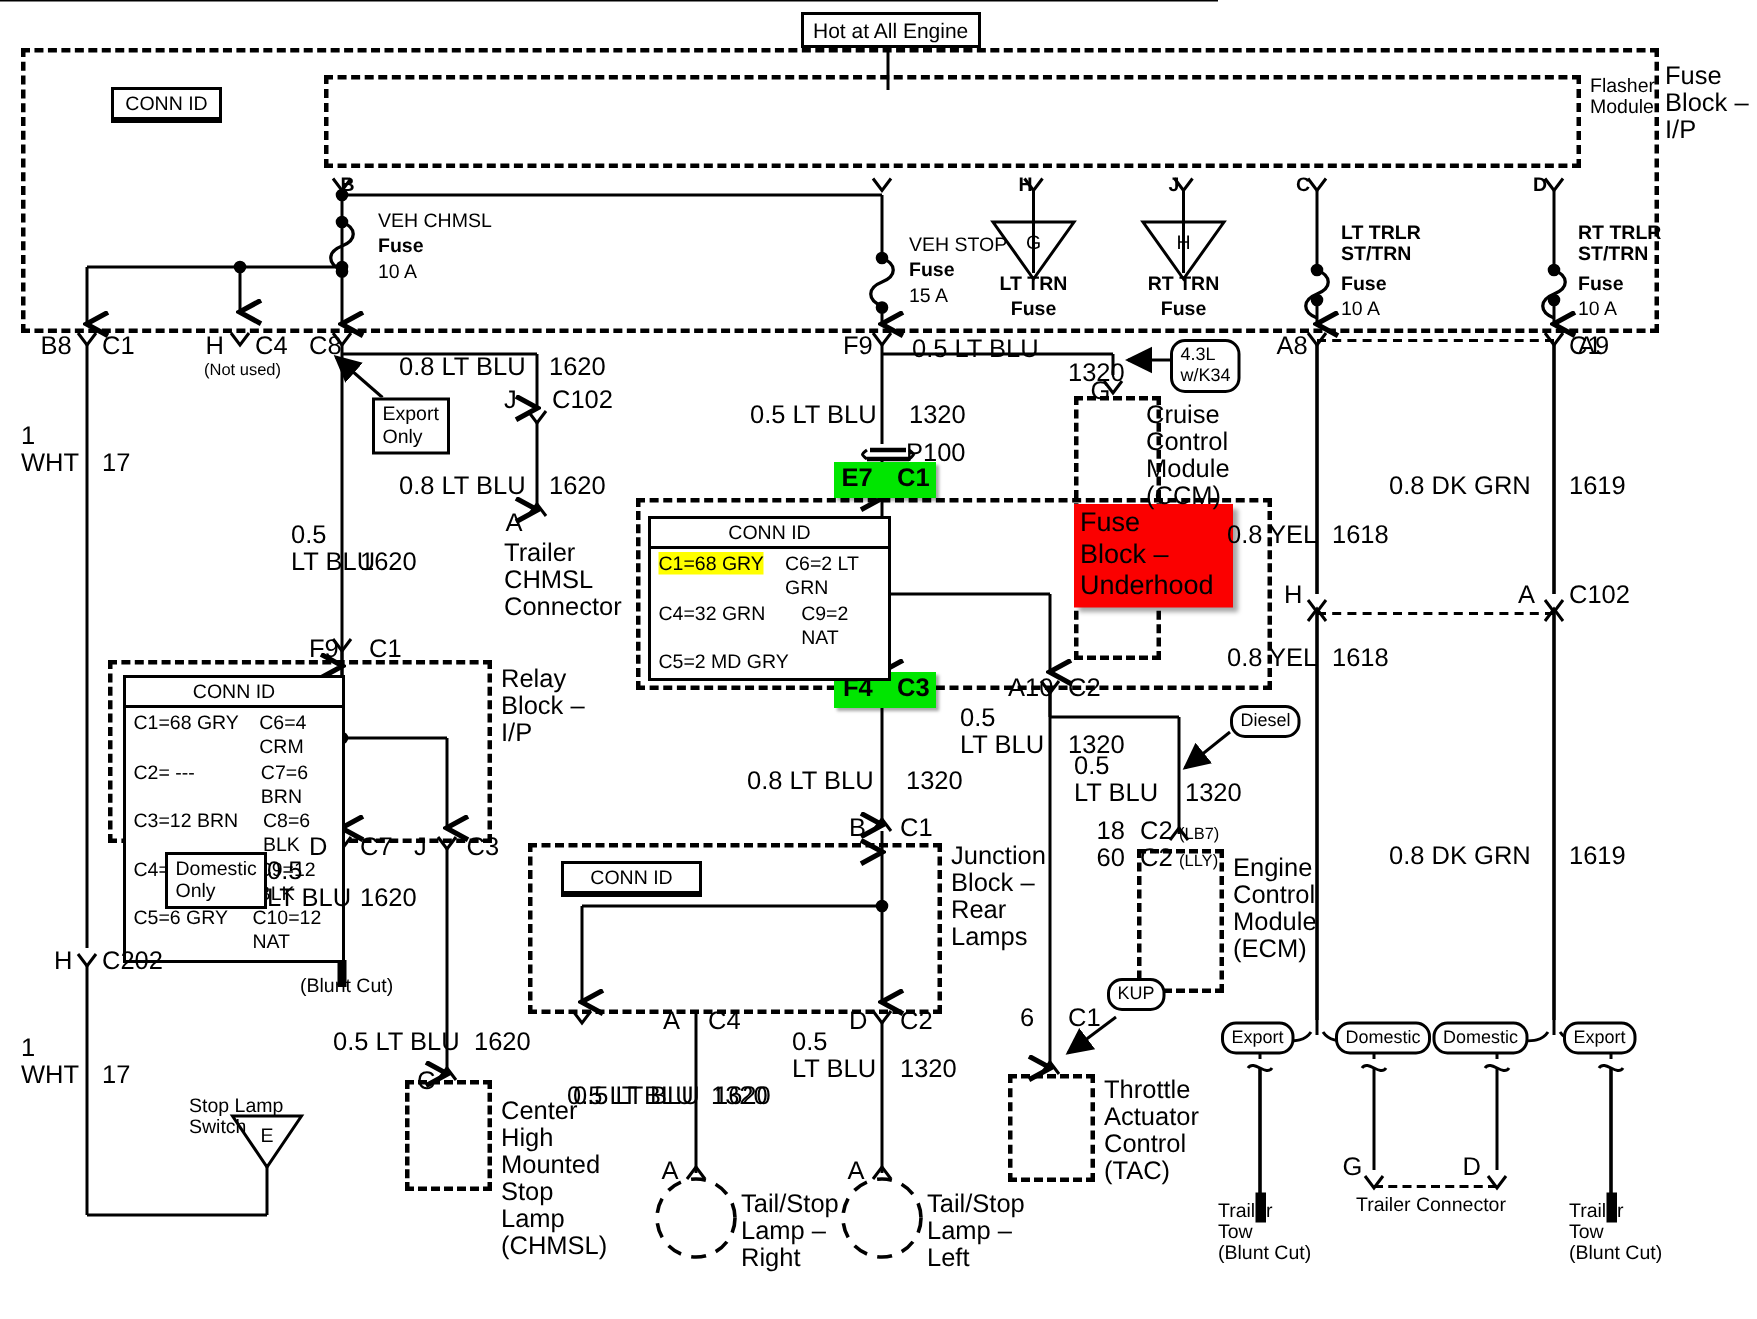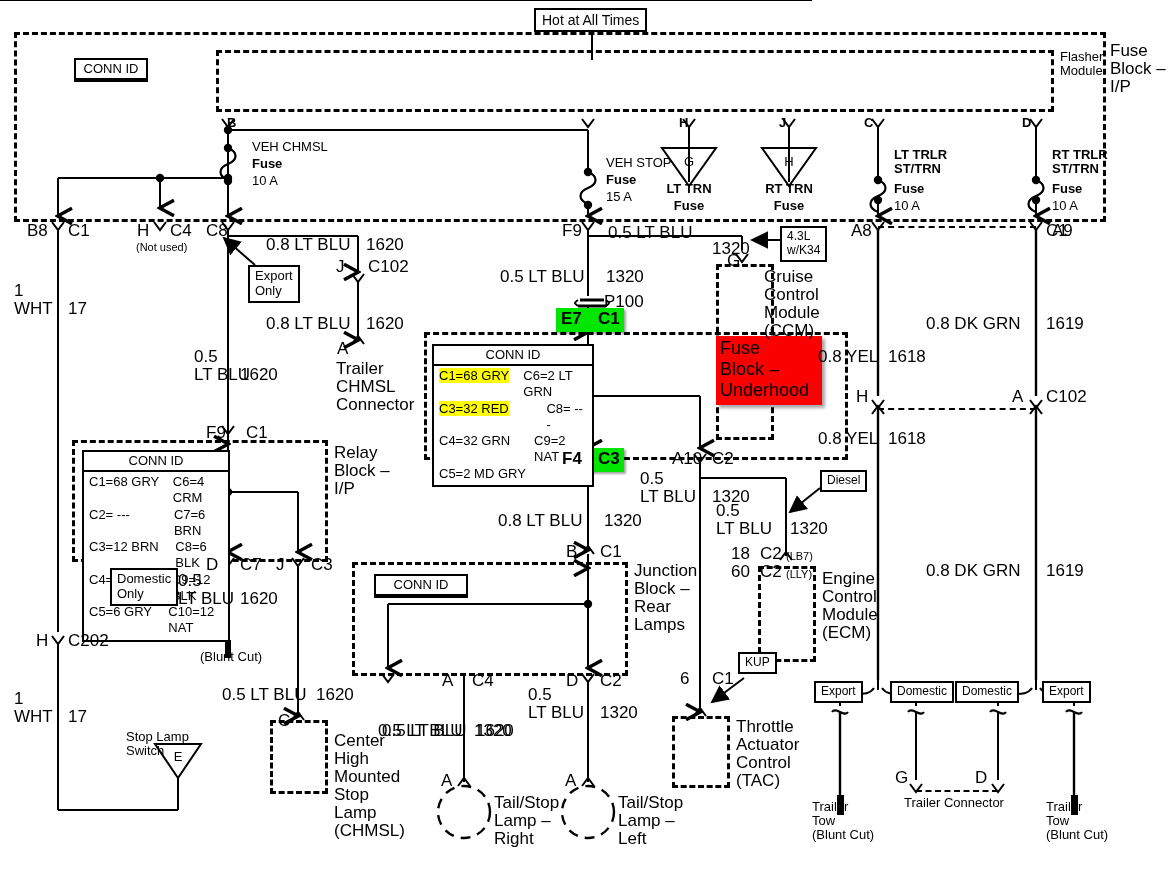--- a/index.html
+++ b/index.html
@@ -12,21 +12,21 @@
   .lbl.c{text-align:center;}
   .lbl.r{text-align:right;}
 
   
   .dash{position:absolute;border:3px dashed #000;box-sizing:border-box;}
   .dline{position:absolute;height:0;border-top:2px dashed #000;}
 
   
   .note{position:absolute;border:2px solid #000;background:#fff;font-size:13px;
         padding:2px 5px;line-height:1.15;white-space:pre;box-sizing:border-box;}
-  .note.sm{font-size:12px;}
+  .note.sm{font-size:12px;border-radius:10px;}
 
   
   .conn{position:absolute;border:2px solid #000;background:#fff;box-sizing:border-box;}
   .conn .hd{border-bottom:2px solid #000;text-align:center;font-size:13px;padding:1px 0 2px;}
   .conn .bd{padding:2px 5px 3px;font-size:13px;line-height:1.25;}
   .conn .bd .row{display:flex;}
   .conn .bd .row span{display:inline-block;}
   .conn .bd .col1{width:108px;}
   .hl{background:#ffff00;}
 
@@ -40,21 +40,21 @@
             padding:2px 6px;white-space:nowrap;}
 
   svg.ov{position:absolute;left:0;top:0;width:1171px;height:879px;pointer-events:none;}
 </style>
 </head>
 <body>
 
 <div id="stage">
 
   <div class="titlebox" style="left:534px;top:8px;">
-    <span>Hot at All Times</span>
+    <span>Hot at All Engine</span>
   </div>
 
   <svg class="ov" viewBox="0 0 1171 879">
     <defs>
       <marker id="ar" markerWidth="9" markerHeight="9" refX="4.5" refY="7.6" orient="auto">
         <path d="M0.6,0.6 L4.5,7.8 L8.4,0.6" fill="none" stroke="#000" stroke-width="1.7"></path>
       </marker>
       <marker id="aru" markerWidth="9" markerHeight="9" refX="4.5" refY="1.4" orient="auto">
         <path d="M0.6,8.4 L4.5,1.2 L8.4,8.4" fill="none" stroke="#000" stroke-width="1.7"></path>
       </marker>
@@ -311,24 +311,20 @@
         </div>
     </div>
   </div>
 
   <div class="conn" style="left:432px;top:344px;width:162px;">
     <div class="hd">CONN ID</div>
     <div class="bd">
       <div class="row">
           <span class="col1"><i class="hl" style="font-style:normal">C1=68 GRY</i></span>
           <span>C6=2 LT GRN</span>
-        </div>
-      <div class="row">
-          <span class="col1"><i class="hl" style="font-style:normal">C3=32 RED</i></span>
-          <span>C8= ---</span>
         </div>
       <div class="row">
           <span class="col1">C4=32 GRN</span>
           <span>C9=2 NAT</span>
         </div>
       <div class="row">
           <span class="col1">C5=2 MD GRY</span>
           <span></span>
         </div>
     </div>

